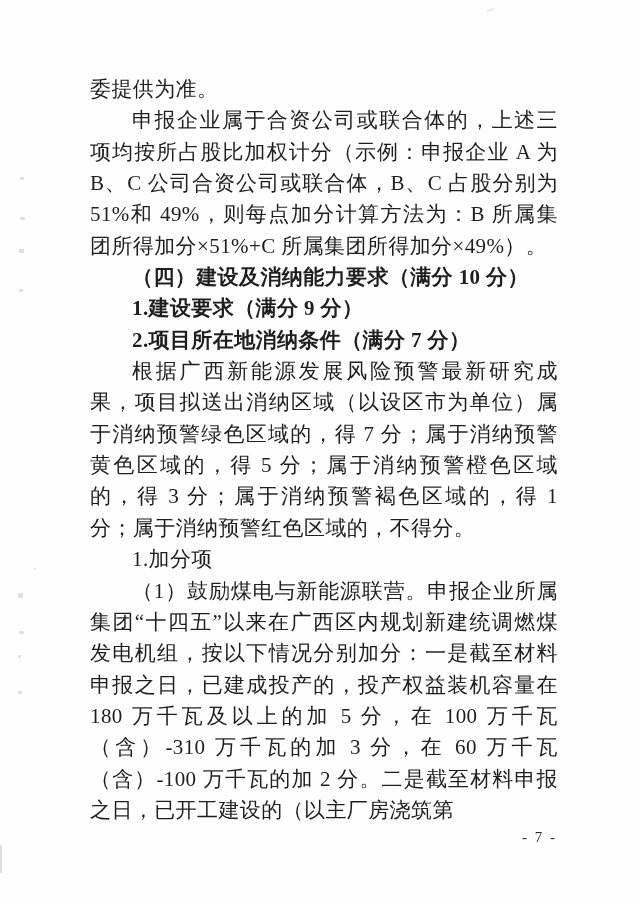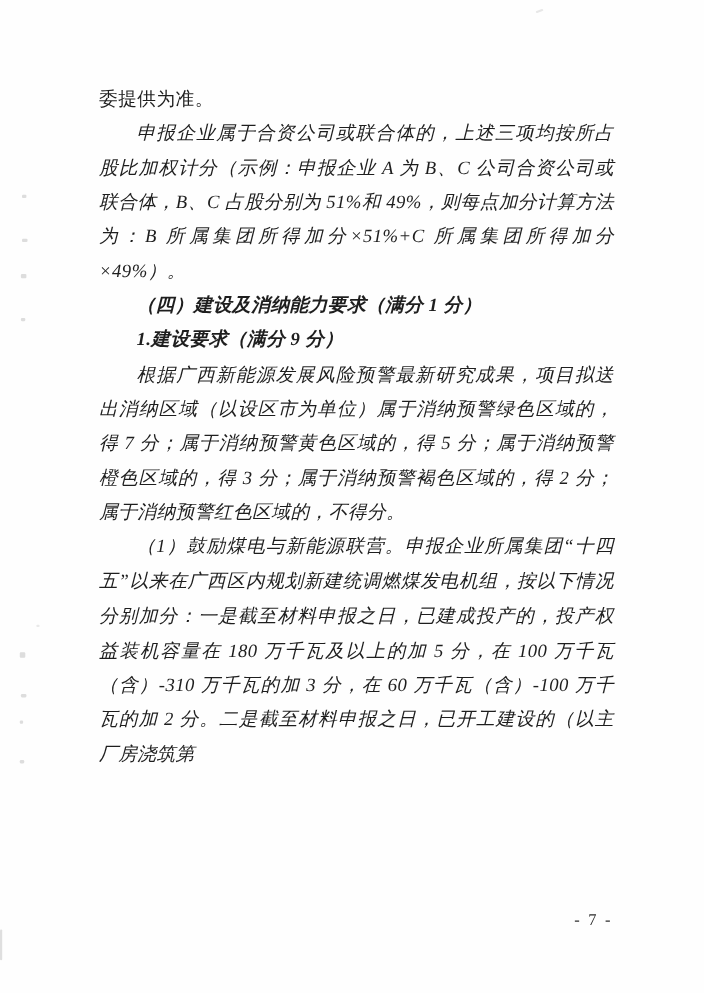--- a/index.html
+++ b/index.html
@@ -14,31 +14,30 @@
     background: #fefefe;
     overflow: hidden;
     font-family: "Liberation Serif", "DejaVu Serif", serif;
     color: #1e1e1e;
   }
   .content {
     position: absolute;
     left: 90px;
     top: 74px;
     width: 468px;
-    font-size: 17px;
+    font-size: 21px;
     line-height: 31.35px;
     text-align: justify;
     letter-spacing: 0.4px;
   }
   .content p {
     margin: 0;
   }
   .para {
     text-indent: 2em;
-    font-style: italic;
   }
   .bold {
     font-weight: bold;
   }
   .footer {
     position: absolute;
     top: 829px;
     right: 83px;
     font-size: 15px;
     letter-spacing: 2px;
@@ -65,23 +64,25 @@
   .s11 { left: 0;     top: 845px; width: 2px; height: 28px; background: #dcdcdc; opacity: 0.9; }
 </style>
 </head>
 <body>
 
 <div class="page">
 
   <div class="content">
     <p class="line">委提供为准。</p>
     <p class="para">申报企业属于合资公司或联合体的，上述三项均按所占股比加权计分（示例：申报企业 A 为 B、C 公司合资公司或联合体，B、C 占股分别为 51%和 49%，则每点加分计算方法为：B 所属集团所得加分×51%+C 所属集团所得加分×49%）。</p>
-    <p class="para bold">（四）建设及消纳能力要求（满分 1 分）</p>
+    <p class="para bold">（四）建设及消纳能力要求（满分 10 分）</p>
     <p class="para bold">1.建设要求（满分 9 分）</p>
-    <p class="para">根据广西新能源发展风险预警最新研究成果，项目拟送出消纳区域（以设区市为单位）属于消纳预警绿色区域的，得 7 分；属于消纳预警黄色区域的，得 5 分；属于消纳预警橙色区域的，得 3 分；属于消纳预警褐色区域的，得 2 分；属于消纳预警红色区域的，不得分。</p>
+    <p class="para bold">2.项目所在地消纳条件（满分 7 分）</p>
+    <p class="para">根据广西新能源发展风险预警最新研究成果，项目拟送出消纳区域（以设区市为单位）属于消纳预警绿色区域的，得 7 分；属于消纳预警黄色区域的，得 5 分；属于消纳预警橙色区域的，得 3 分；属于消纳预警褐色区域的，得 1 分；属于消纳预警红色区域的，不得分。</p>
+    <p class="para">1.加分项</p>
     <p class="para">（1）鼓励煤电与新能源联营。申报企业所属集团“十四五”以来在广西区内规划新建统调燃煤发电机组，按以下情况分别加分：一是截至材料申报之日，已建成投产的，投产权益装机容量在 180 万千瓦及以上的加 5 分，在 100 万千瓦（含）-310 万千瓦的加 3 分，在 60 万千瓦（含）-100 万千瓦的加 2 分。二是截至材料申报之日，已开工建设的（以主厂房浇筑第</p>
   </div>
 
   <div class="footer">- 7 -</div>
 
   <div class="speck s1"></div>
   <div class="speck s2"></div>
   <div class="speck s3"></div>
   <div class="speck s4"></div>
   <div class="speck s5"></div>

